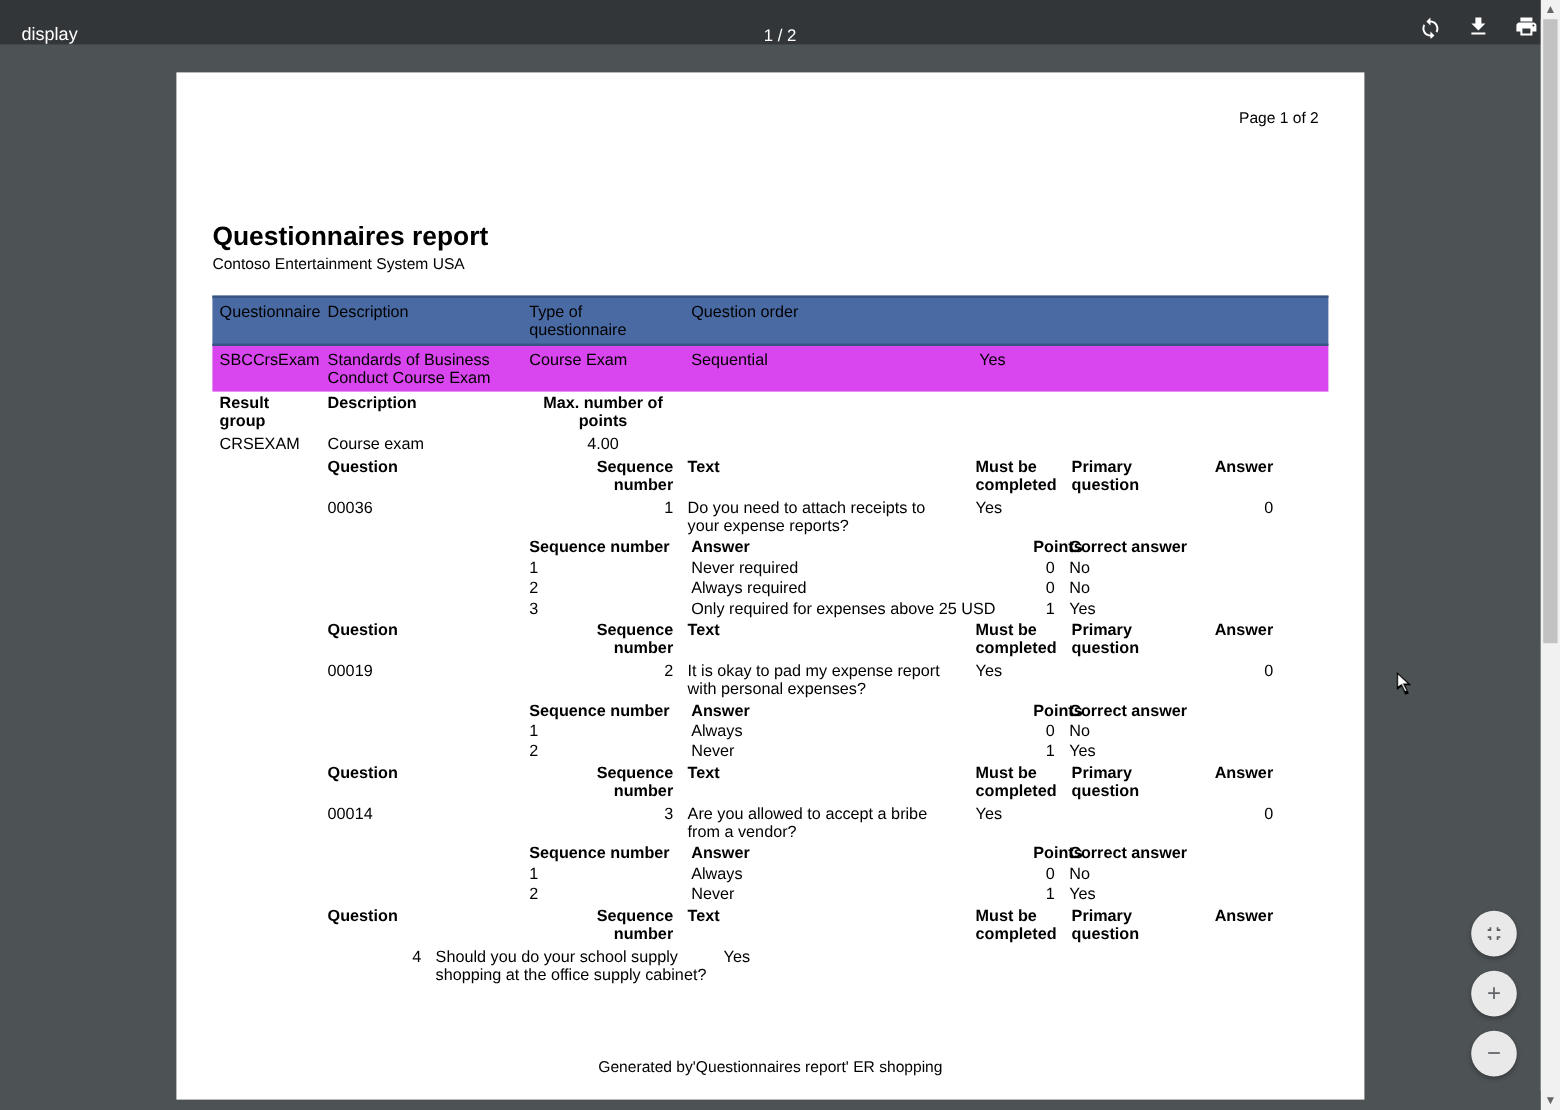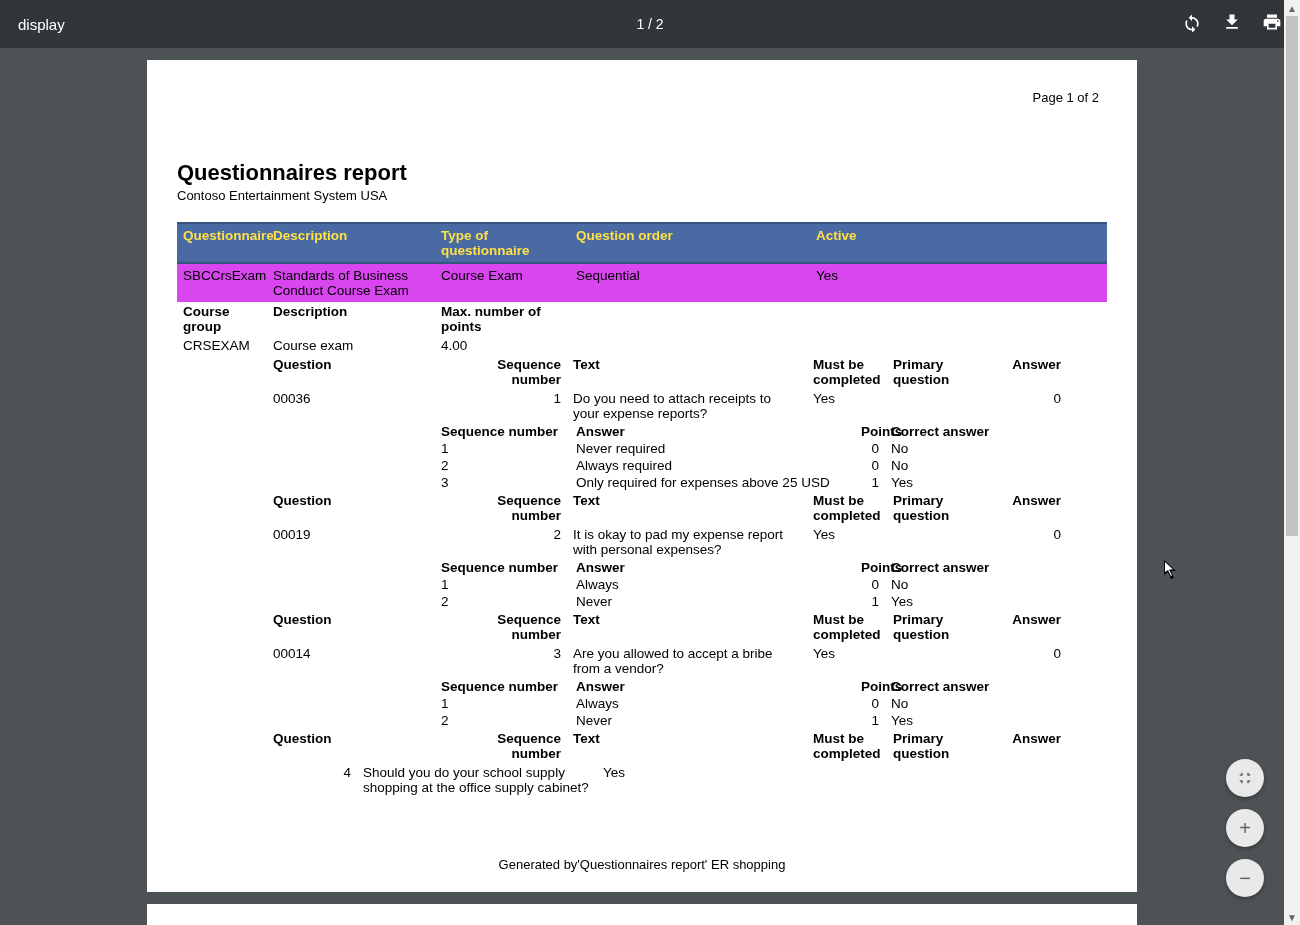--- a/index.html
+++ b/index.html
@@ -1,45 +1,45 @@
 <!DOCTYPE html>
 <html><head>
 <meta charset="utf-8">
 <style>
   html,body{margin:0;padding:0;font-family:"Segoe UI",Arial,sans-serif;background:#4d5255;height:100%;overflow:hidden}
-  .toolbar{height:48px;background:#323639;color:#fff;display:flex;align-items:center;padding:0 18px;position:relative}
+  .toolbar{height:37px;background:#323639;color:#fff;display:flex;align-items:flex-end;padding:0 18px;position:relative}
   .toolbar .doc-title{font-size:15px}
   .toolbar .page-count{position:absolute;left:50%;transform:translateX(-50%);font-size:14px}
   .toolbar .tools{margin-left:auto;display:flex;gap:20px;align-items:center}
   .toolbar .tools .ico{cursor:pointer;fill:#fff;color:#fff}
 
   .viewport{position:absolute;top:48px;bottom:0;left:0;right:16px;overflow-y:auto;border-radius:30px;}
   .page{width:990px;background:#fff;margin:12px auto 10px;padding:20px 30px 20px 30px;box-sizing:border-box;position:relative;color:#000}
   .corner{position:absolute;top:30px;right:38px;font-size:13px}
-  .report-title{font-size:22px;font-weight:700;margin-top:80px}
+  .report-title{font-size:22px;font-weight:700;margin-top:104px}
   .report-sub{font-size:13px;margin-top:2px;margin-bottom:19px}
 
   
-  .mainhead{display:flex;background:#4a6aa3;color:#fde047;font-weight:700;font-size:13.5px;border-top:2px solid #3a5482;border-bottom:2px solid #3a5482}
+  .mainhead{display:flex;background:#4a6aa3;color:#000000;font-weight:400;font-size:13.5px;border-top:2px solid #3a5482;border-bottom:2px solid #3a5482}
   .mainhead>div{padding:4px 6px;box-sizing:border-box}
   .data-row{display:flex;background:#d946ef;font-size:13.5px}
   .data-row>div{padding:4px 6px;box-sizing:border-box}
   .c-q{width:90px}
   .c-desc{width:168px}
   .c-type{width:135px}
   .c-order{width:240px}
   .c-active{flex:1}
 
   
   .rg-head,.rg-data{display:flex;font-size:13.5px}
   .rg-head{font-weight:700}
   .rg-head>div,.rg-data>div{padding:2px 6px;box-sizing:border-box}
   .rg-col1{width:90px}
   .rg-col2{width:168px}
-  .rg-col3{width:135px;text-align:left;padding-right:10px}
+  .rg-col3{width:135px;text-align:center;padding-right:10px}
 
   
   .qh,.qr{display:flex;font-size:13.5px}
   .qh{font-weight:700}
   .qh>div,.qr>div{padding:2px 6px;box-sizing:border-box}
   .qc1{width:90px}
   .qc2{width:210px}
   .qc3{width:90px;text-align:right}
   .qc4{width:240px}
   .qc5{width:80px}
@@ -104,32 +104,31 @@
   <div class="page">
     <div class="corner">Page 1 of 2</div>
     <div class="report-title">Questionnaires report</div>
     <div class="report-sub">Contoso Entertainment System USA</div>
 
     <div class="mainhead">
       <div class="c-q">Questionnaire</div>
       <div class="c-desc">Description</div>
       <div class="c-type">Type of questionnaire</div>
       <div class="c-order">Question order</div>
-      <div class="c-active">Active</div>
     </div>
     <div class="data-row">
       <div class="c-q">SBCCrsExam</div>
       <div class="c-desc">Standards of Business Conduct Course Exam</div>
       <div class="c-type">Course Exam</div>
       <div class="c-order">Sequential</div>
       <div class="c-active">Yes</div>
     </div>
 
     <div class="rg-head">
-      <div class="rg-col1">Course group</div>
+      <div class="rg-col1">Result group</div>
       <div class="rg-col2">Description</div>
       <div class="rg-col3">Max. number of points</div>
     </div>
     <div class="rg-data">
       <div class="rg-col1">CRSEXAM</div>
       <div class="rg-col2">Course exam</div>
       <div class="rg-col3">4.00</div>
     </div>
 
     <div id="questions-container">

